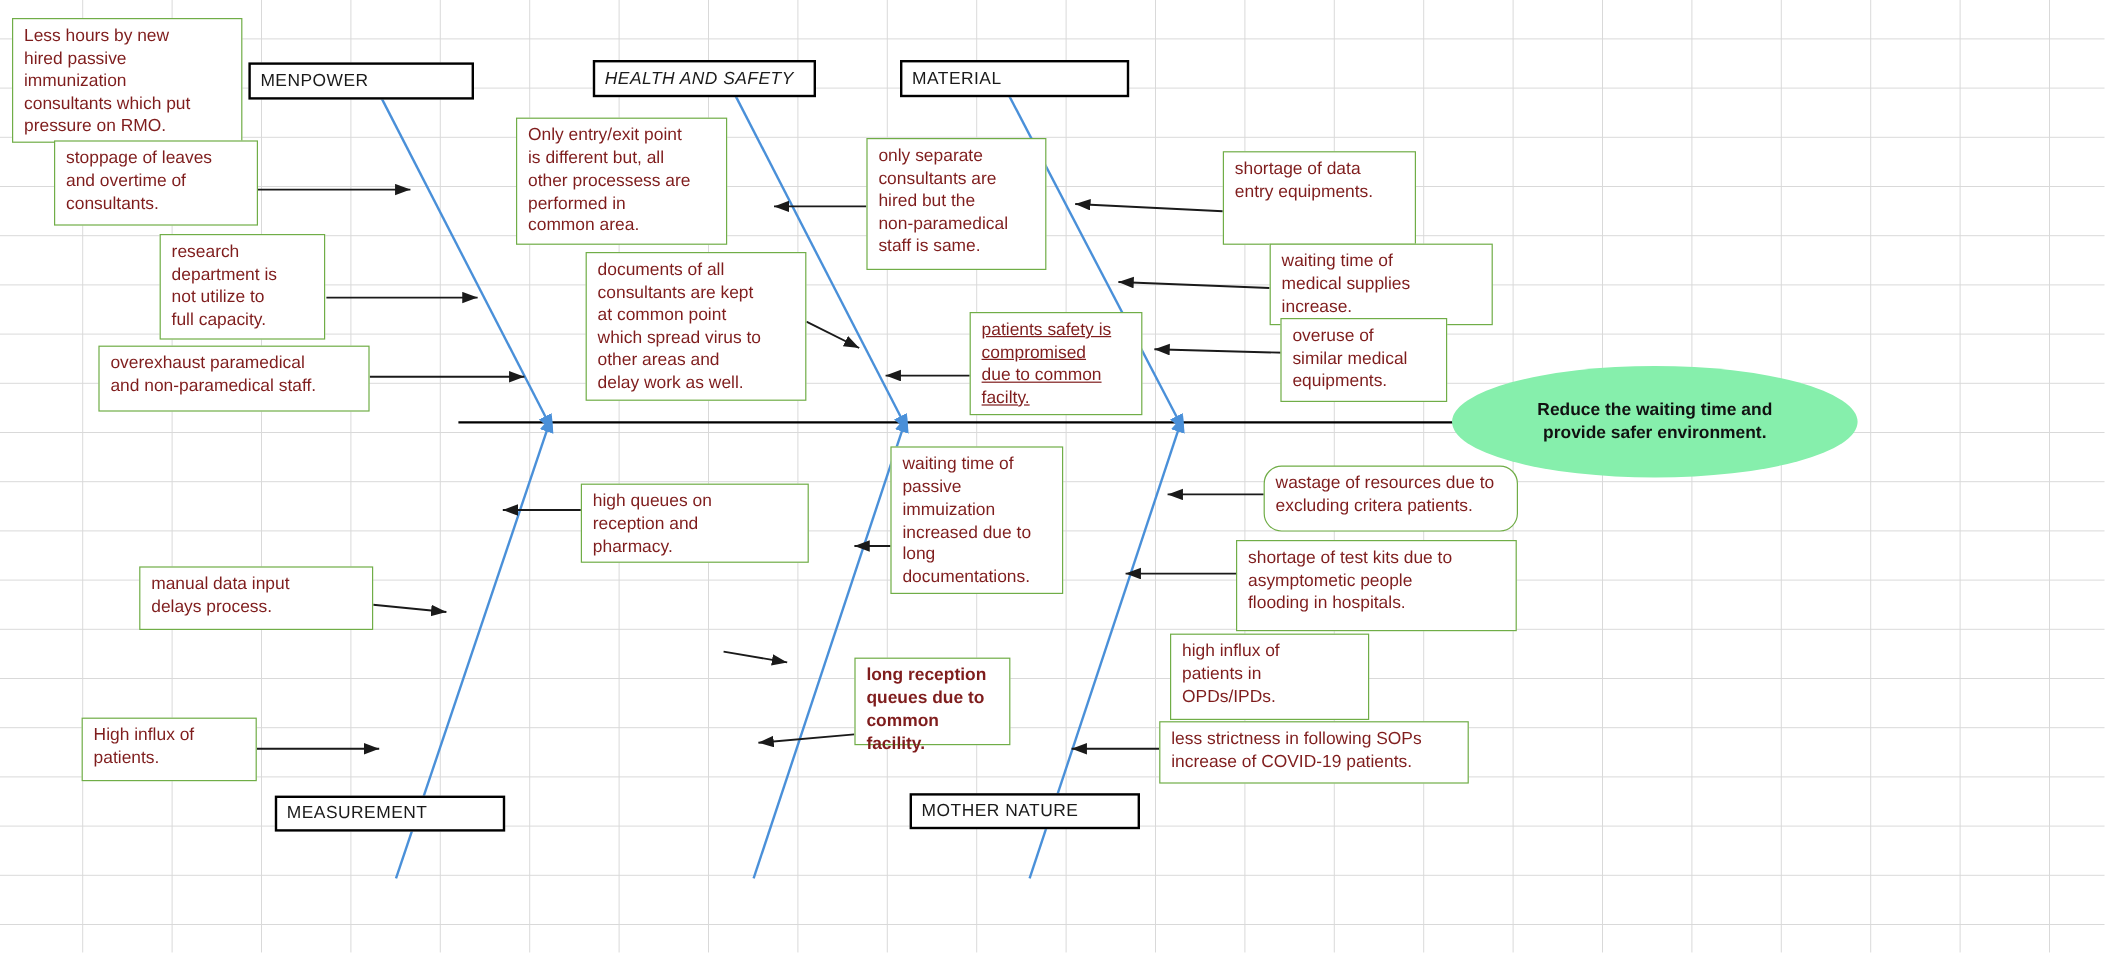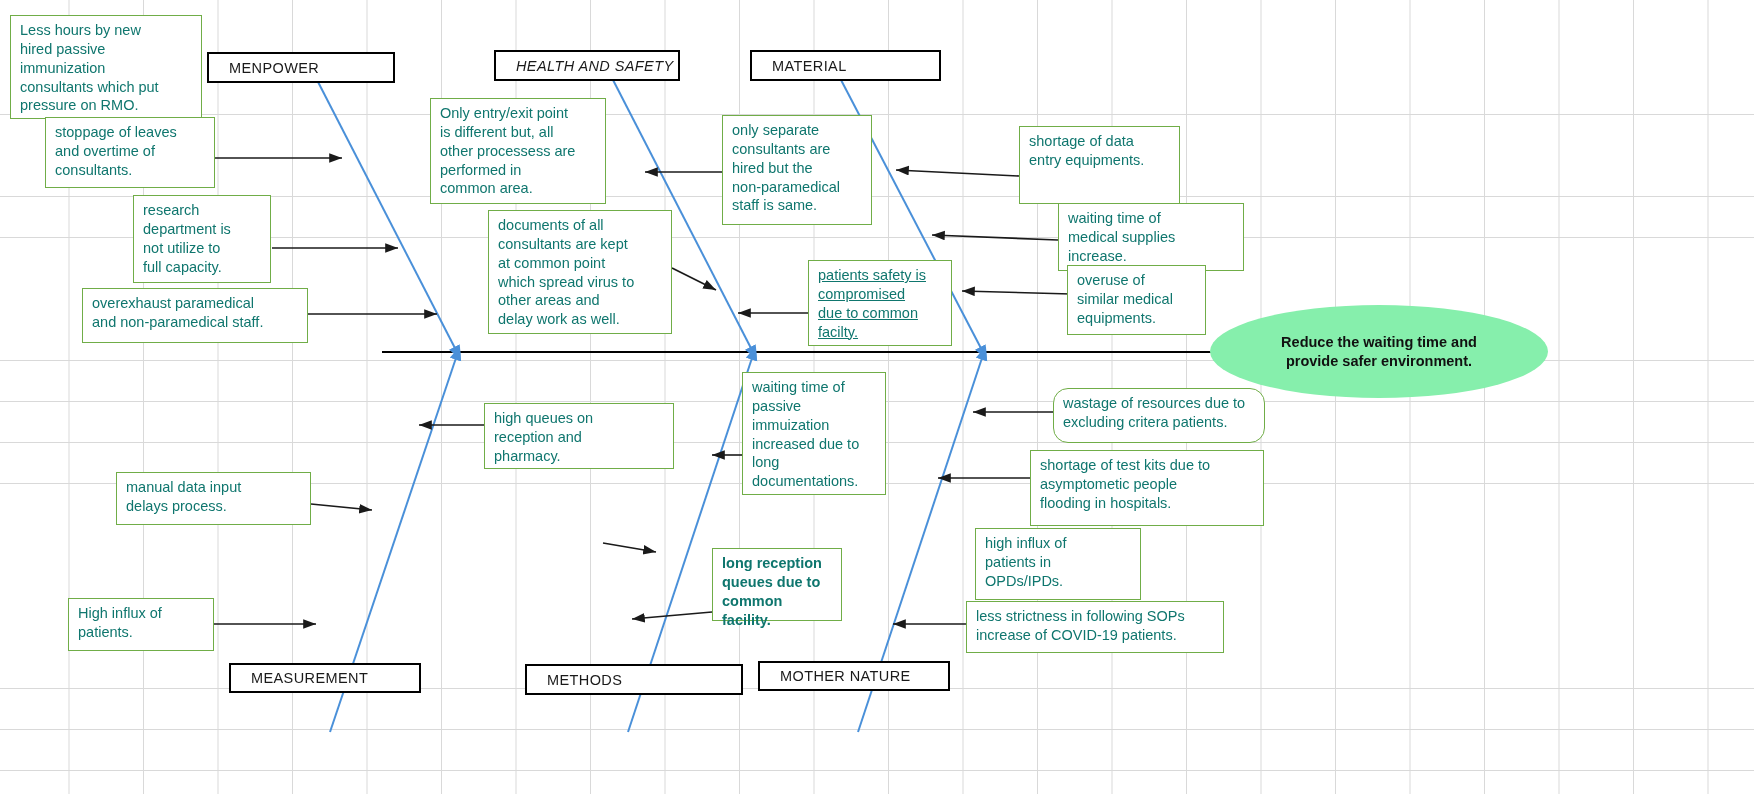--- a/index.html
+++ b/index.html
@@ -19,37 +19,37 @@
     background-size:74.5px 41px;
     background-position:-6px -9px;
     pointer-events:none;
   }
   #svg{position:absolute;left:0;top:0;width:1754px;height:794px;}
   .cbox{
     position:absolute;
     box-sizing:border-box;
     border:1.6px solid #70ad47;
     background:#ffffff;
-    color:#0f766e;
+    color:#7f1d1d;
     font-size:14.5px;
     line-height:1.30;
     padding:5px 7px 4px 9px;
     white-space:pre-line;
   }
   .catbox{
     position:absolute;
     box-sizing:border-box;
     border:2px solid #000000;
     background:#ffffff;
     color:#1a1a1a;
     font-size:14.5px;
     letter-spacing:.4px;
     display:flex;
     align-items:center;
-    padding-left:20px;
+    padding-left:8px;
   }
   .goal{
     position:absolute;
     box-sizing:border-box;
     border-radius:50%;
     background:#86efac;
     color:#111111;
     font-weight:bold;
     font-size:14.5px;
     line-height:1.3;
@@ -120,23 +120,20 @@
   <div class="catbox" style="left:494px;top:50px;width:186px;height:31px;font-style:italic;">
     <span>HEALTH AND SAFETY</span>
   </div>
   <div class="catbox" style="left:750px;top:50px;width:191px;height:31px;">
     <span>MATERIAL</span>
   </div>
 
   <div class="catbox" style="left:229px;top:663px;width:192px;height:30px;">
     <span>MEASUREMENT</span>
   </div>
-  <div class="catbox" style="left:525px;top:664px;width:218px;height:31px;">
-    <span>METHODS</span>
-  </div>
   <div class="catbox" style="left:758px;top:661px;width:192px;height:30px;">
     <span>MOTHER NATURE</span>
   </div>
 
   <div class="cbox" style="left:10px;top:15px;width:192px;height:104px;">Less hours by new
 hired passive
 immunization
 consultants which put
 pressure on RMO.</div>
 

